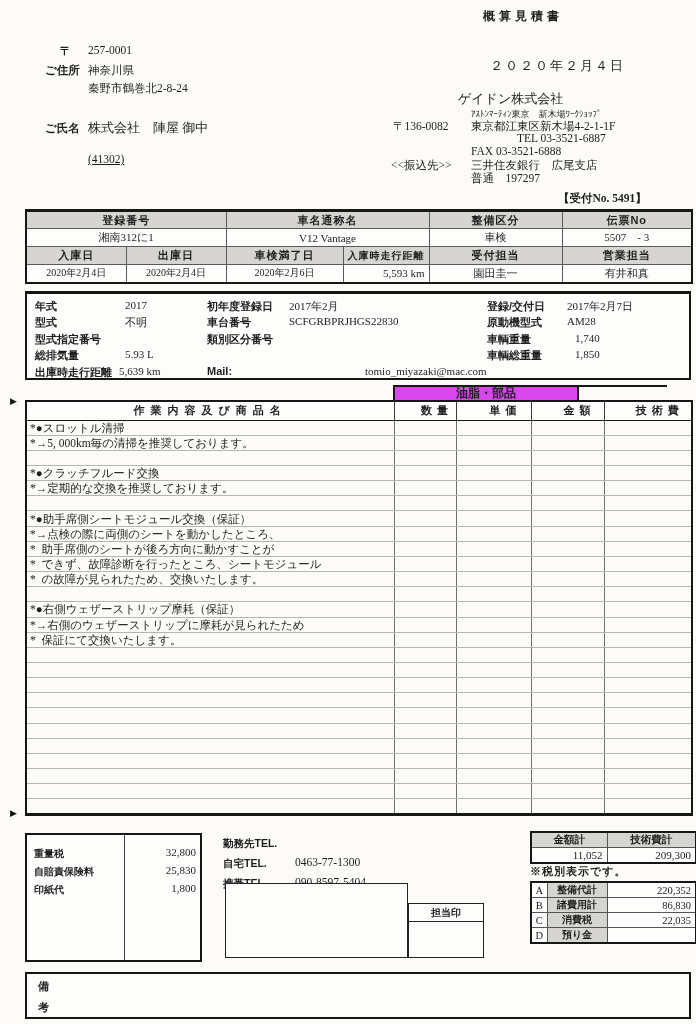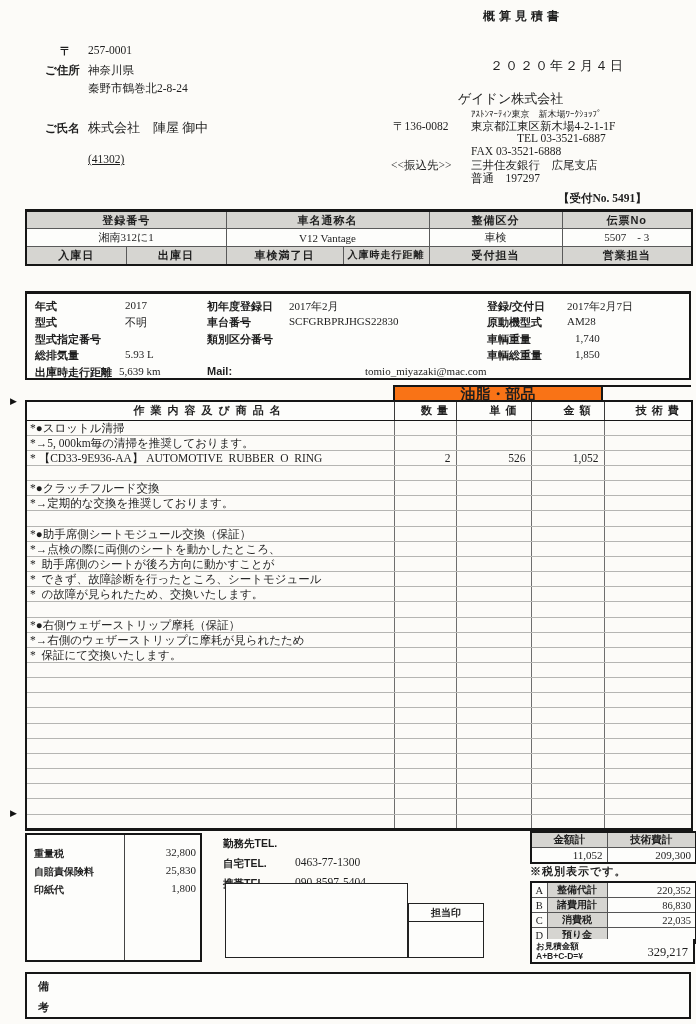--- a/index.html
+++ b/index.html
@@ -36,23 +36,23 @@
   .vehicle-box { position:absolute; left:25px; top:291px; width:666px; height:89px;
                  border:2px solid #161616; border-top:3px solid #161616; background:#fdfdfb; }
   .v-line { position:relative; height:16.4px; }
   .v-line span { position:absolute; top:1px; font-size:11px; white-space:pre; }
   .v-lbl { font-family:"Liberation Sans",sans-serif; font-weight:bold; }
 
   
   .work-wrap { position:absolute; left:25px; top:385px; width:666px; }
   .mini-hdr { display:flex; height:15px; }
   .mh-spacer { width:368px; }
-  .mh-box { width:210px; border:2px solid #161616; border-bottom:none;
-            font-family:"Liberation Sans",sans-serif; font-weight:bold; font-size:15px;
-            text-align:center; line-height:13px; background:#f97316; }
+  .mh-box { width:186px; border:2px solid #161616; border-bottom:none;
+            font-family:"Liberation Sans",sans-serif; font-weight:bold; font-size:12px;
+            text-align:center; line-height:13px; background:#d946ef; }
   .mh-right { width:88px; border-top:2px solid #161616; }
   .work-table { width:666px; border:2px solid #161616; border-bottom:3px solid #161616; }
   .work-table thead td { height:19px; border:1px solid #3a3a3a; border-bottom:1.5px solid #161616;
             font-family:"Liberation Sans",sans-serif; font-weight:bold; font-size:11px;
             text-align:center; background:#fdfdfb; }
   .work-table thead td.desc-h { letter-spacing:6px; }
   .work-table thead td.num-h  { letter-spacing:5px;padding-left:24px; }
   .work-table tbody td { height:15.17px; font-size:11.5px; line-height:14px;
             border-left:1px solid #6e6e6e; border-right:1px solid #6e6e6e;
             border-top:1px solid #b5b5b2; border-bottom:1px solid #b5b5b2; }
@@ -160,20 +160,28 @@
       <td>5507　- 3</td>
     </tr>
     <tr class="hdr">
       <td>入庫日</td>
       <td>出庫日</td>
       <td>車検満了日</td>
       <td style="font-size:10px;">入庫時走行距離</td>
       <td>受付担当</td>
       <td>営業担当</td>
     </tr>
+    <tr class="val">
+      <td class="small">2020年2月4日</td>
+      <td class="small">2020年2月4日</td>
+      <td class="small">2020年2月6日</td>
+      <td style="text-align:right;padding-right:4px;">5,593 km</td>
+      <td>園田圭一</td>
+      <td>有井和真</td>
+    </tr>
   </tbody>
     </table>
 
   <div class="vehicle-box" style="padding-top:4px;">
     <div class="v-line">
       <span class="v-lbl" style="left:8px">年式</span>
       <span class="m" style="left:98px">2017</span>
       <span class="v-lbl" style="left:180px">初年度登録日</span>
       <span class="m" style="left:262px">2017年2月</span>
       <span class="v-lbl" style="left:460px">登録/交付日</span>
@@ -236,27 +244,20 @@
             <td class="num"></td>
             <td class="num"></td>
             <td class="num"></td>
             <td class="num"></td>
           </tr>
           <tr>
             <td class="desc">*→5, 000km毎の清掃を推奨しております。</td>
             <td class="num"></td>
             <td class="num"></td>
             <td class="num"></td>
-            <td class="num"></td>
-          </tr>
-          <tr>
-            <td class="desc">* 【CD33-9E936-AA】 AUTOMOTIVE  RUBBER  O  RING</td>
-            <td class="num">2</td>
-            <td class="num">526</td>
-            <td class="num">1,052</td>
             <td class="num"></td>
           </tr>
           <tr>
             <td class="desc"></td>
             <td class="num"></td>
             <td class="num"></td>
             <td class="num"></td>
             <td class="num"></td>
           </tr>
           <tr>
@@ -498,27 +499,20 @@
         <td class="l">消費税</td>
         <td class="v">22,035</td>
       </tr>
       <tr>
         <td class="k">D</td>
         <td class="l">預り金</td>
         <td class="v"></td>
       </tr>
     </tbody>
       </table>
-    <div class="est-row">
-      <div class="est-lbls">
-        <div>お見積金額</div>
-        <div>A+B+C-D=¥</div>
-      </div>
-      <div class="est-val">329,217</div>
-    </div>
   </div>
 
   <div class="notes-box">
     <span style="top:5px;">備</span>
     <span style="top:26px;">考</span>
   </div>
 
 </div>
 
 </body></html>

